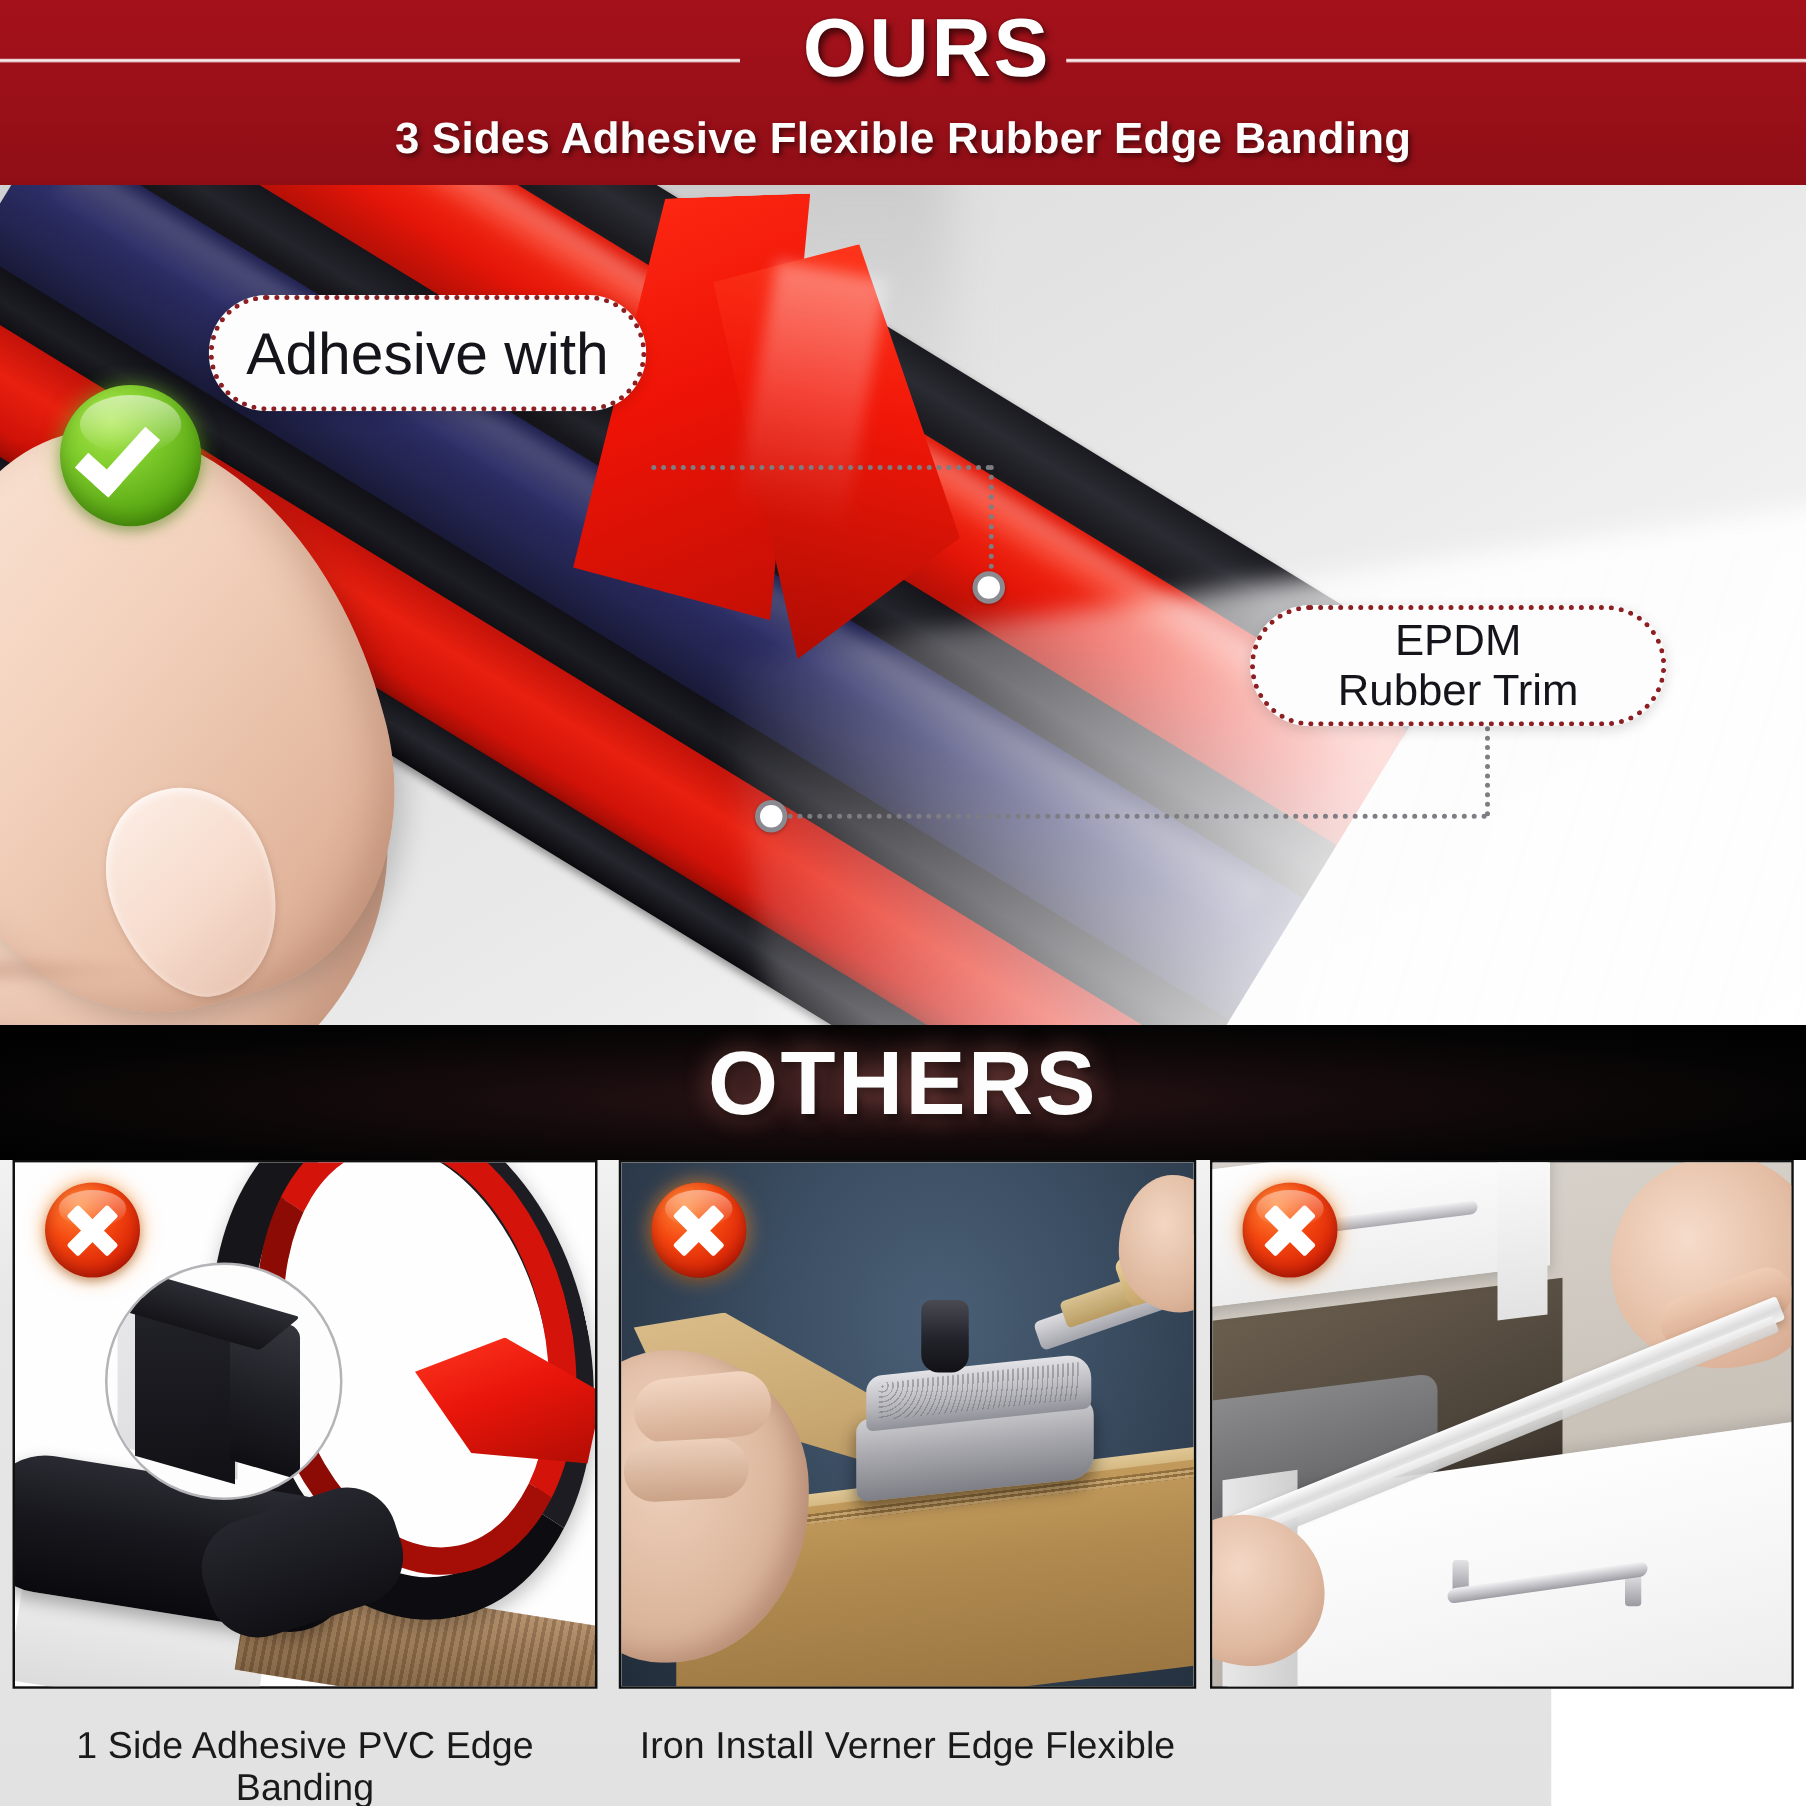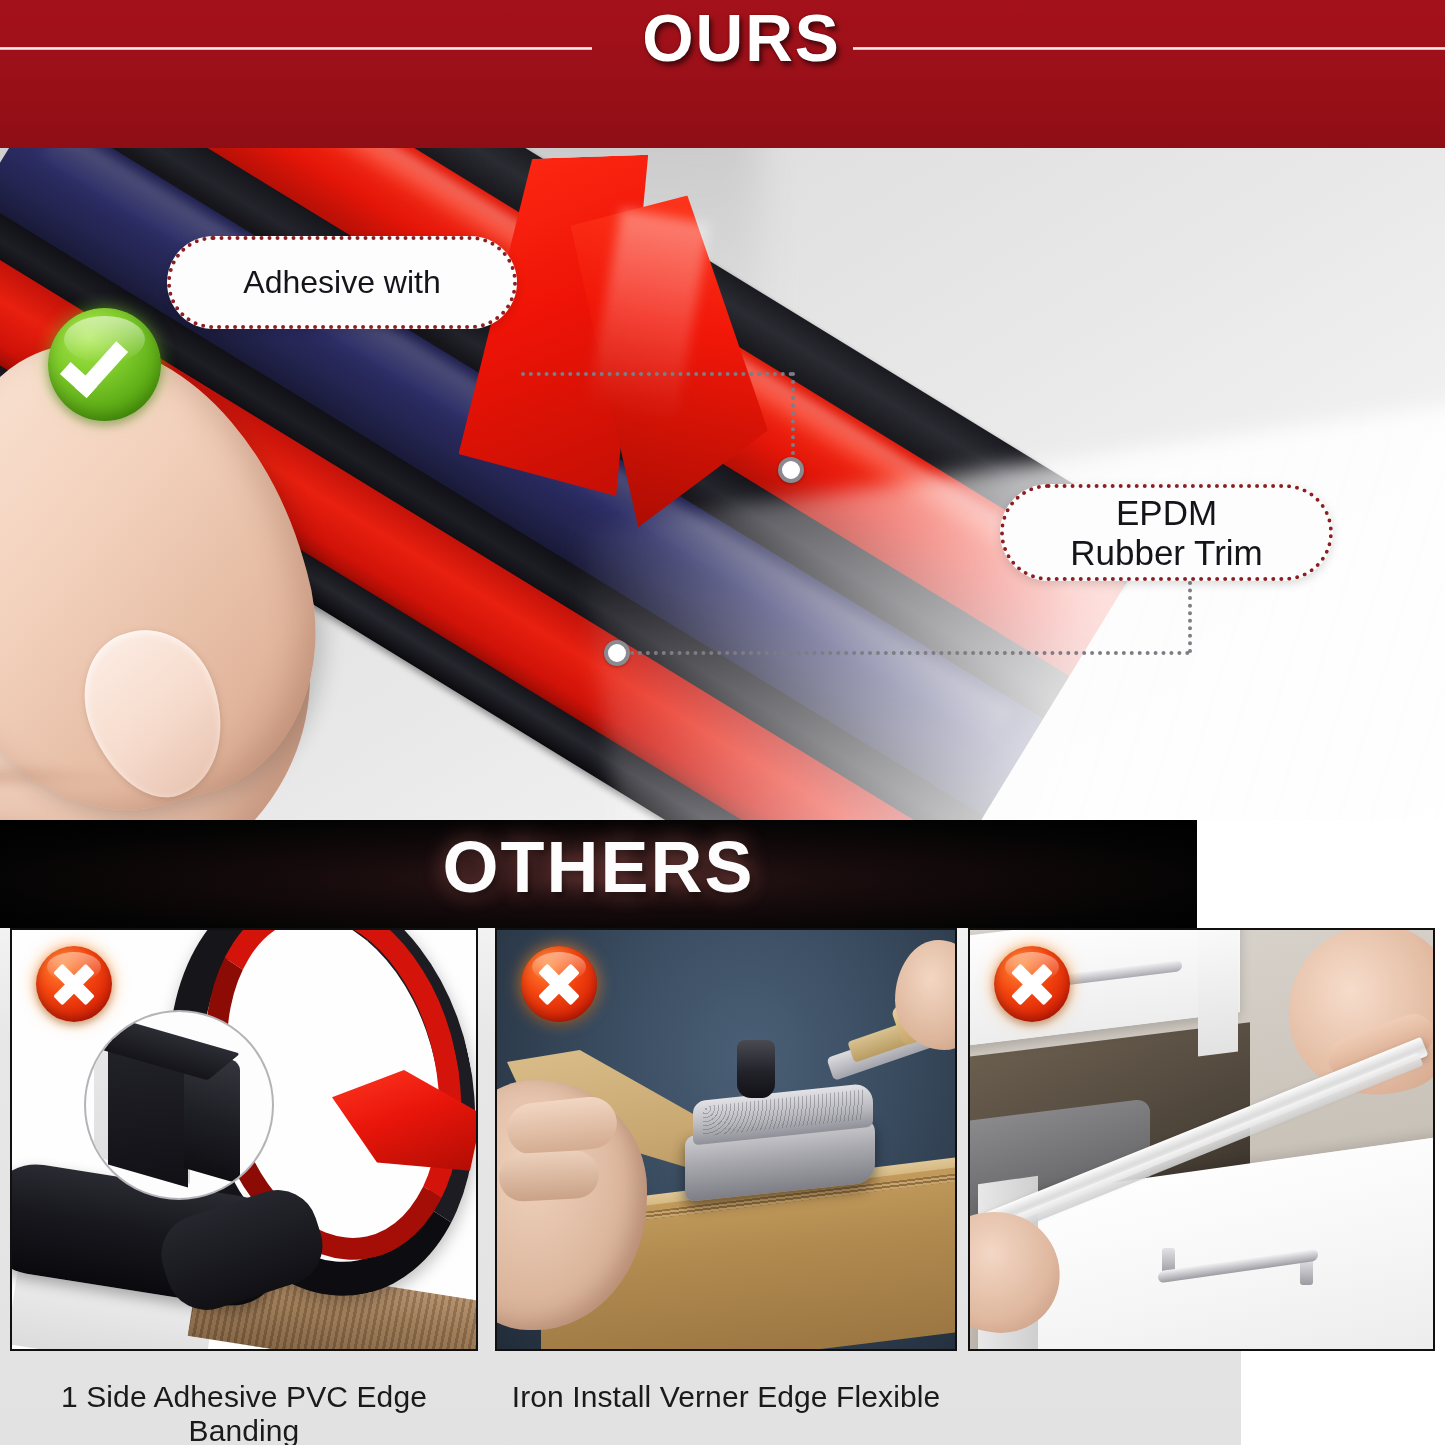--- a/index.html
+++ b/index.html
@@ -161,21 +161,21 @@
     position:absolute;
     background:#fdfdfd;
     border:4px dotted #8d1f23;
     border-radius:60px;
     display:flex; align-items:center; justify-content:center;
     text-align:center; color:#14141a; line-height:1.14;
     box-shadow:0 3px 10px rgba(0,0,0,.14);
     z-index:6;
   }
   .pill-adhesive{
-    left:167px; top:236px; width:350px; height:93px; font-size:32px;
+    left:167px; top:236px; width:350px; height:93px; font-size:47px;
   }
   .pill-epdm{
     left:1000px; top:484px; width:333px; height:97px; font-size:35px;
   }
 
   
   .lead{ position:absolute; z-index:5; }
   .lead-h{
     height:0; border-top:4px dotted #7d7d83;
   }
@@ -201,21 +201,21 @@
     background:linear-gradient(180deg, rgba(255,255,255,.55), rgba(255,255,255,0));
   }
   .check-mark{
     position:absolute; left:28px; top:24px; width:36px; height:62px;
     border-right:16px solid #fff; border-bottom:16px solid #fff;
     transform:rotate(42deg);
   }
 
   
   .others-banner{
-    position:absolute; left:0; top:820px; width:1197px; height:108px;
+    position:absolute; left:0; top:820px; width:1445px; height:108px;
     background:radial-gradient(ellipse at 50% 55%, #2a1416 0%, #140a0b 38%, #050404 72%, #000 100%);
     overflow:hidden;
   }
   .others-title{
     position:absolute; left:0; top:6px; width:100%;
     text-align:center; color:#fdfdfd;
     font-size:72px; font-weight:bold; letter-spacing:2px;
     text-shadow:0 0 22px rgba(255,140,130,.45), 3px 4px 6px rgba(0,0,0,.85);
   }
 
@@ -492,20 +492,21 @@
     transform:skewY(-8deg);
   }
 </style>
 </head>
 <body>
 
 <div class="ours-banner">
   <div class="ours-rule left"></div>
   <div class="ours-rule right"></div>
   <div class="ours-title">OURS</div>
+  <div class="ours-sub">3 Sides Adhesive Flexible Rubber Edge Banding</div>
 </div>
 
 <div class="hero">
   <div class="hero-sweep2"></div>
 
   <div class="strip-wrap">
     <div class="band b-outer-dark"></div>
     <div class="band b-red-upper"></div>
     <div class="band b-red-gloss"></div>
     <div class="band b-dark-mid"></div>

